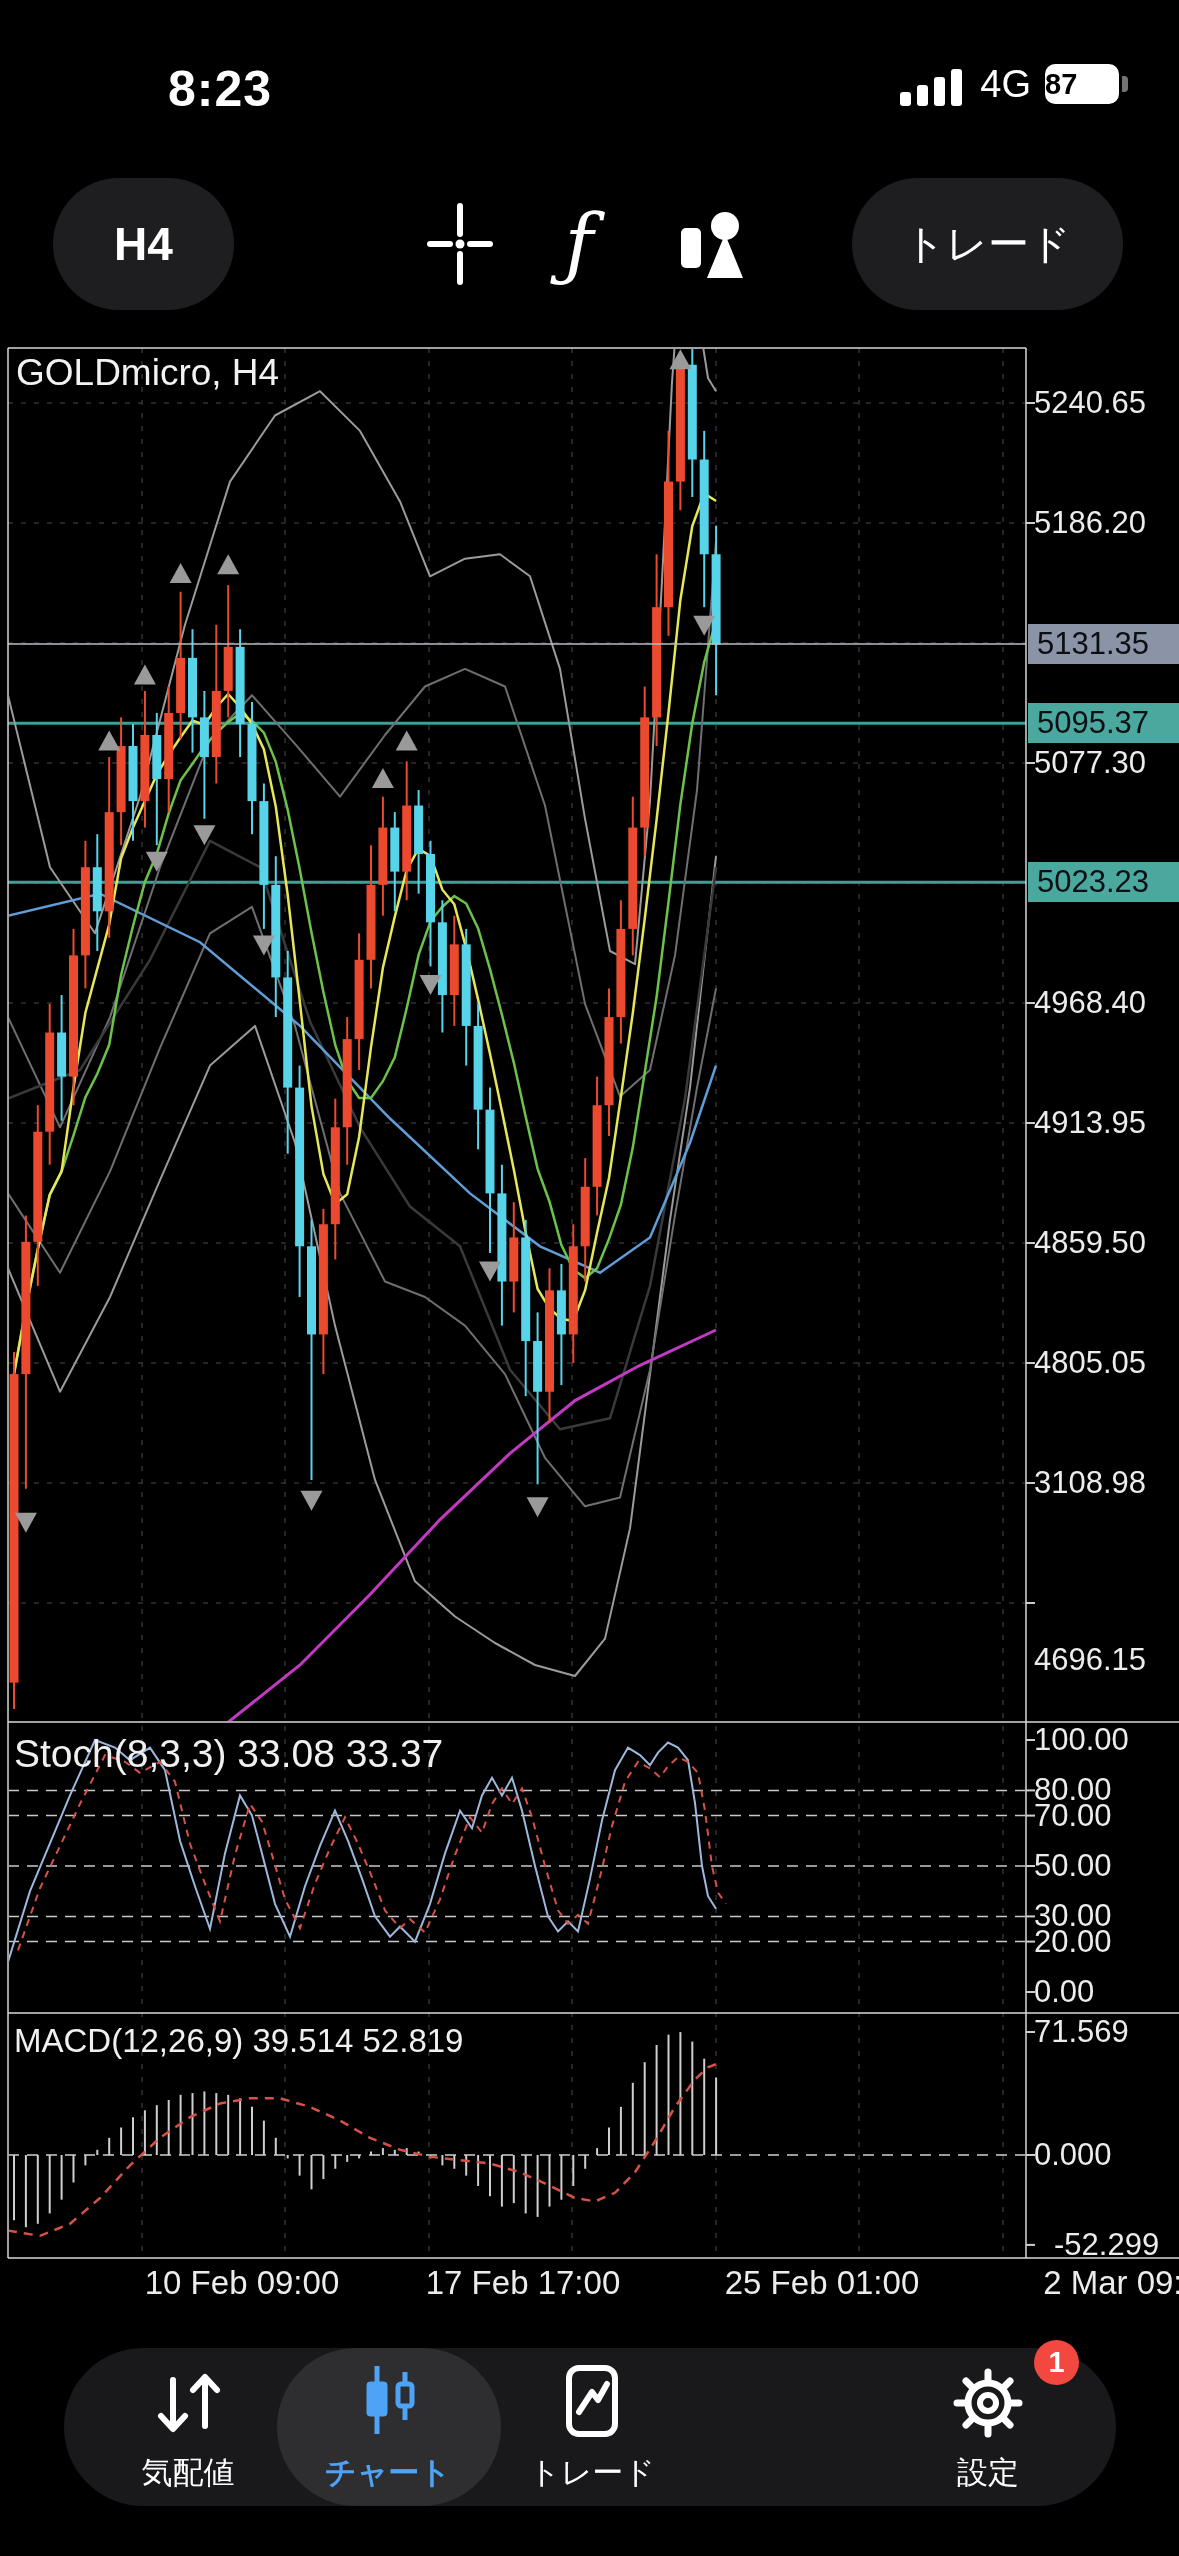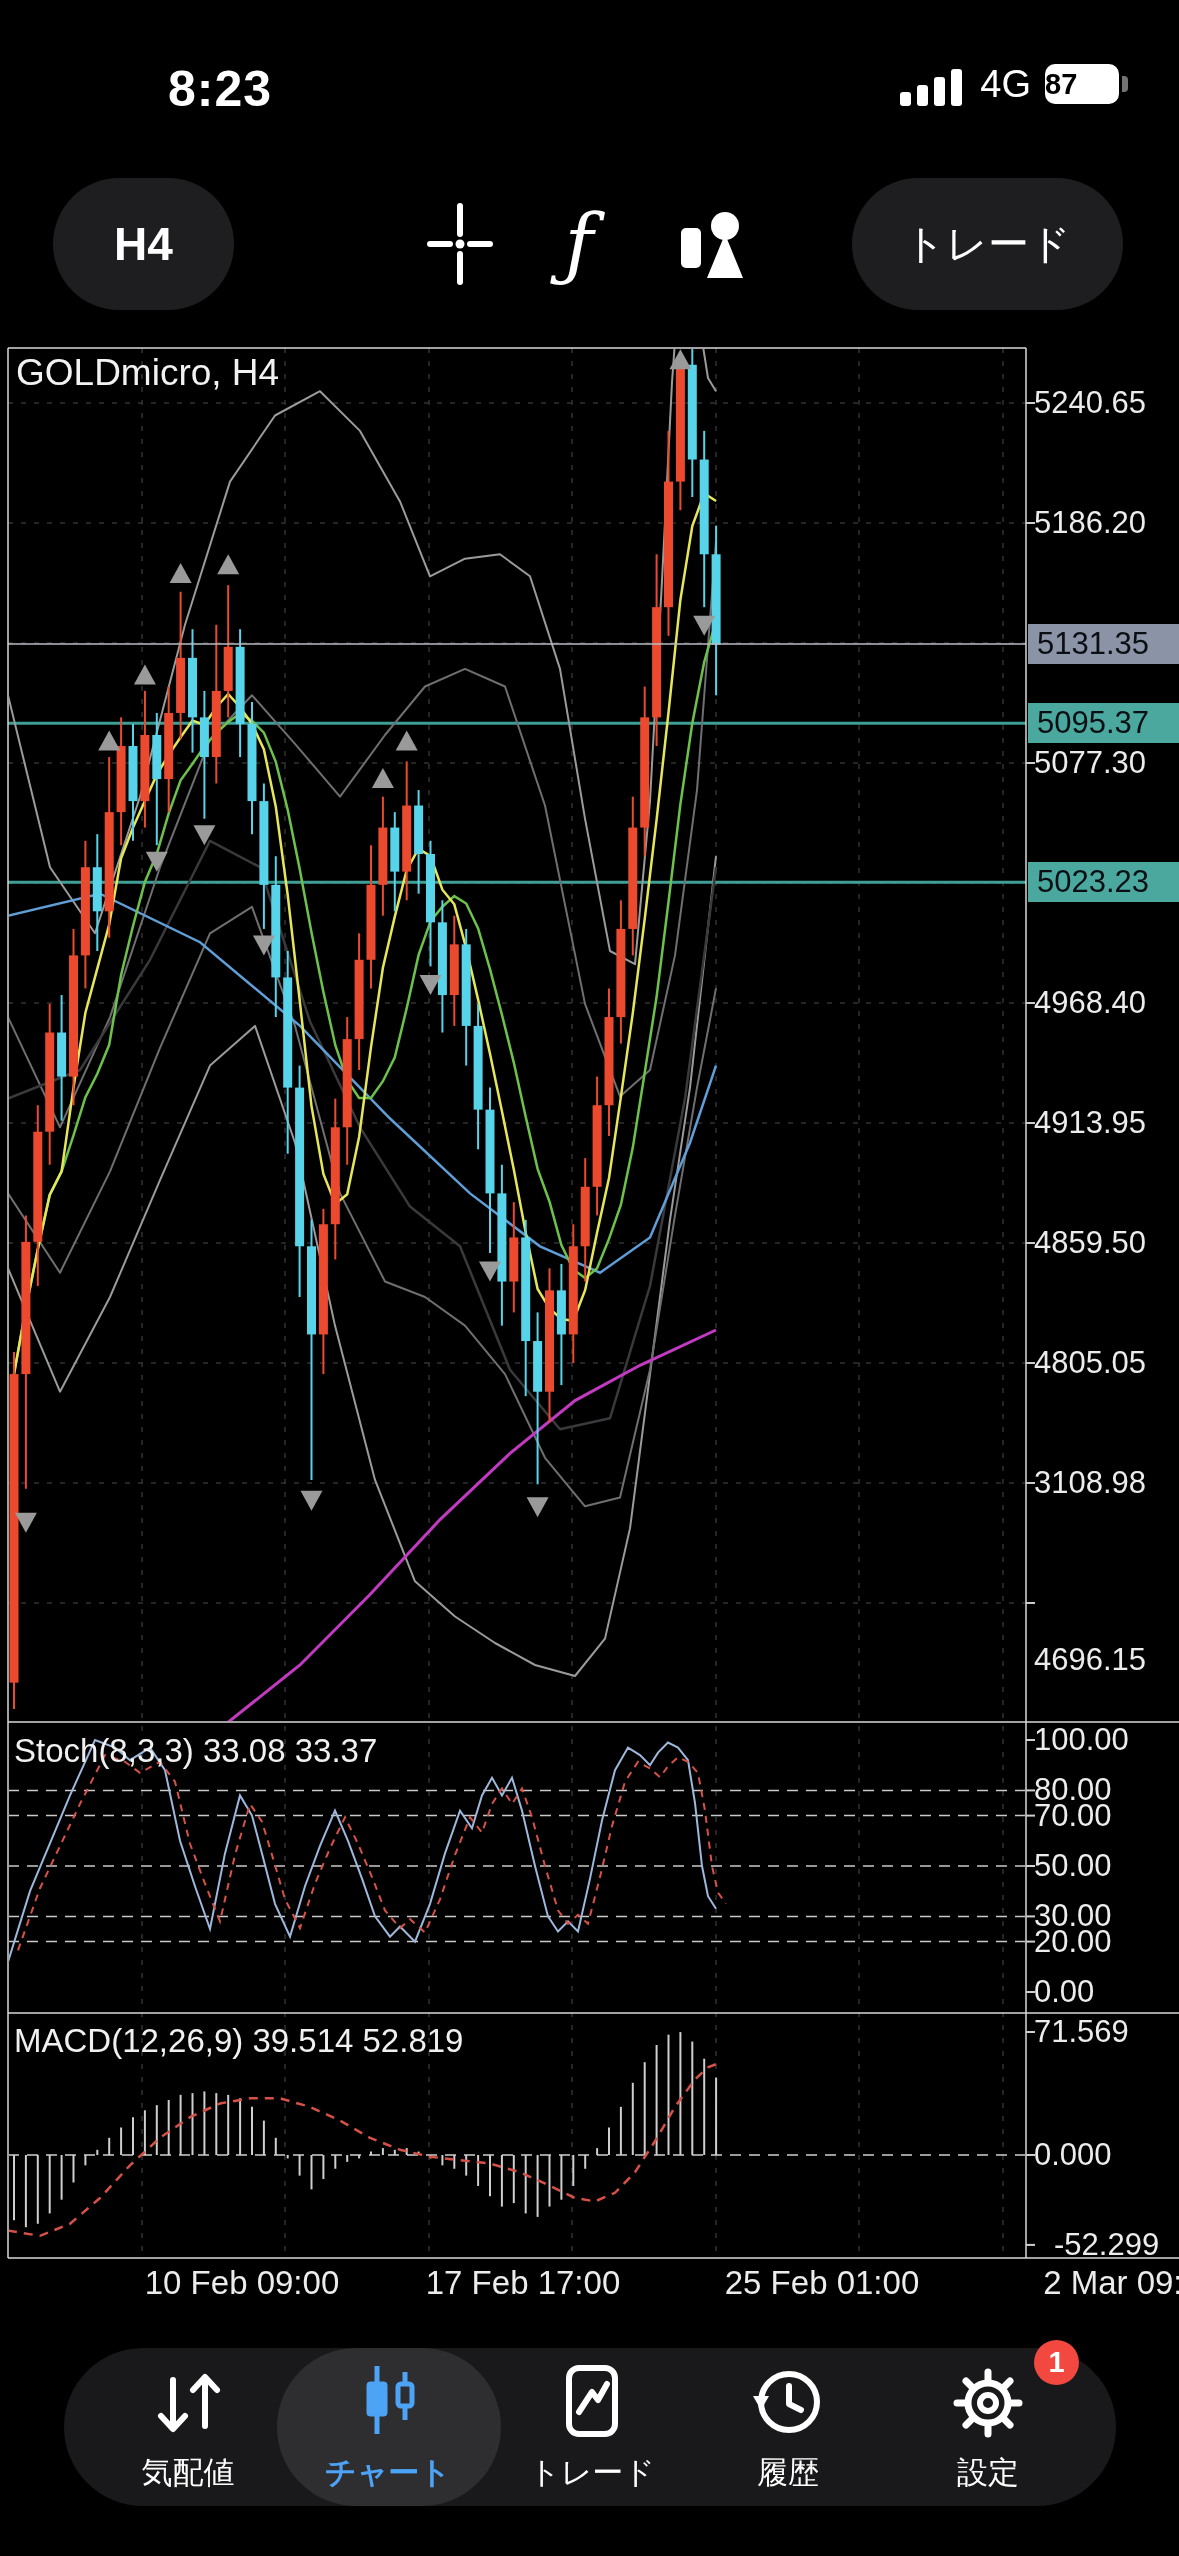--- a/index.html
+++ b/index.html
@@ -25,21 +25,21 @@
         font-family:"Liberation Sans",sans-serif;}
   .pill.tf{left:53px;top:8px;width:181px;height:132px;font-size:46px;font-weight:700;}
   .pill.trade{left:852px;top:8px;width:271px;height:132px;font-size:41px;font-weight:500;}
   .tool-btn{position:absolute;top:24px;width:100px;height:100px;background:transparent;border:none;padding:0;}
   .tool-btn svg{display:block;}
 
   
   .chart-wrap{position:absolute;inset:0;}
   #chart-svg{position:absolute;left:0;top:0;}
   .sym-title{position:absolute;left:16px;top:352px;color:#f2f2f2;font-size:37px;}
-  .stoch-title{position:absolute;left:14px;top:1732px;color:#f0f0f0;font-size:33px;}
+  .stoch-title{position:absolute;left:14px;top:1732px;color:#f0f0f0;font-size:39px;}
   .macd-title{position:absolute;left:14px;top:2022px;color:#f0f0f0;font-size:33px;}
   .plabel{position:absolute;left:1034px;color:#ececec;font-size:31px;transform:translateY(-50%);white-space:nowrap;}
   .dlabel{position:absolute;top:2264px;color:#ececec;font-size:33px;transform:translateX(-50%);white-space:nowrap;}
   .price-box{position:absolute;left:1028px;width:151px;height:40px;line-height:40px;
              font-size:31px;padding-left:9px;box-sizing:border-box;color:#0b0e12;}
   .pb-current{top:624px;background:#8a94a6;}
   .pb-teal1{top:703px;background:#4aa89f;}
   .pb-teal2{top:862px;background:#4aa89f;}
 
   
@@ -456,28 +456,20 @@
     </button>
 
     <button class="nav-item" style="left:428px;">
       <svg width="90" height="90" viewBox="0 0 90 90">
         <rect x="22" y="10" width="46" height="66" rx="10" fill="none" stroke="#fff" stroke-width="6"></rect>
         <polyline points="32,54 45,34 51,42 60,26" fill="none" stroke="#fff" stroke-width="6" stroke-linecap="round" stroke-linejoin="round"></polyline>
       </svg>
       <span class="lbl">トレード</span>
     </button>
 
-    <button class="nav-item" style="left:624px;">
-      <svg width="90" height="90" viewBox="0 0 90 90">
-        <circle cx="46" cy="44" r="28" fill="none" stroke="#fff" stroke-width="6"></circle>
-        <polyline points="46,28 46,46 58,52" fill="none" stroke="#fff" stroke-width="6" stroke-linecap="round" stroke-linejoin="round"></polyline>
-        <polygon points="10,38 26,38 18,52" fill="#fff"></polygon>
-      </svg>
-      <span class="lbl">履歴</span>
-    </button>
 
     <button class="nav-item" style="left:824px;">
       <svg width="90" height="90" viewBox="0 0 90 90">
         <g stroke="#fff" stroke-width="7" stroke-linecap="round">
           <line x1="45" y1="14" x2="45" y2="24"></line>
             <line x1="45" y1="66" x2="45" y2="76"></line>
           <line x1="14" y1="45" x2="24" y2="45"></line>
             <line x1="66" y1="45" x2="76" y2="45"></line>
           <line x1="23" y1="23" x2="30" y2="30"></line>
             <line x1="60" y1="60" x2="67" y2="67"></line>

